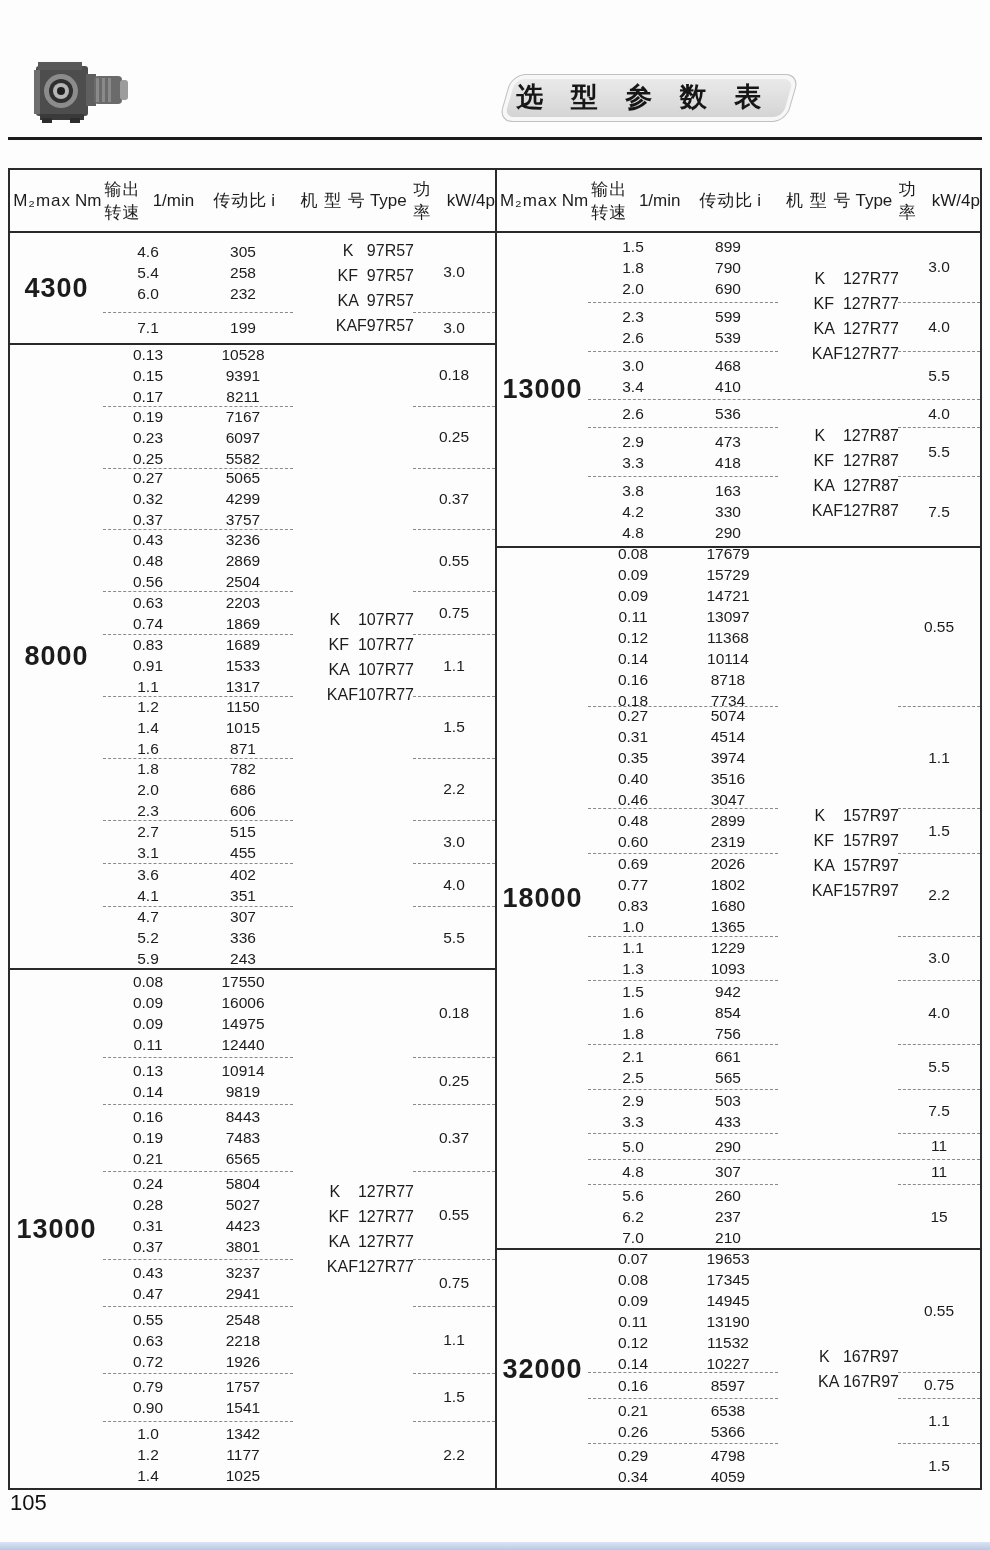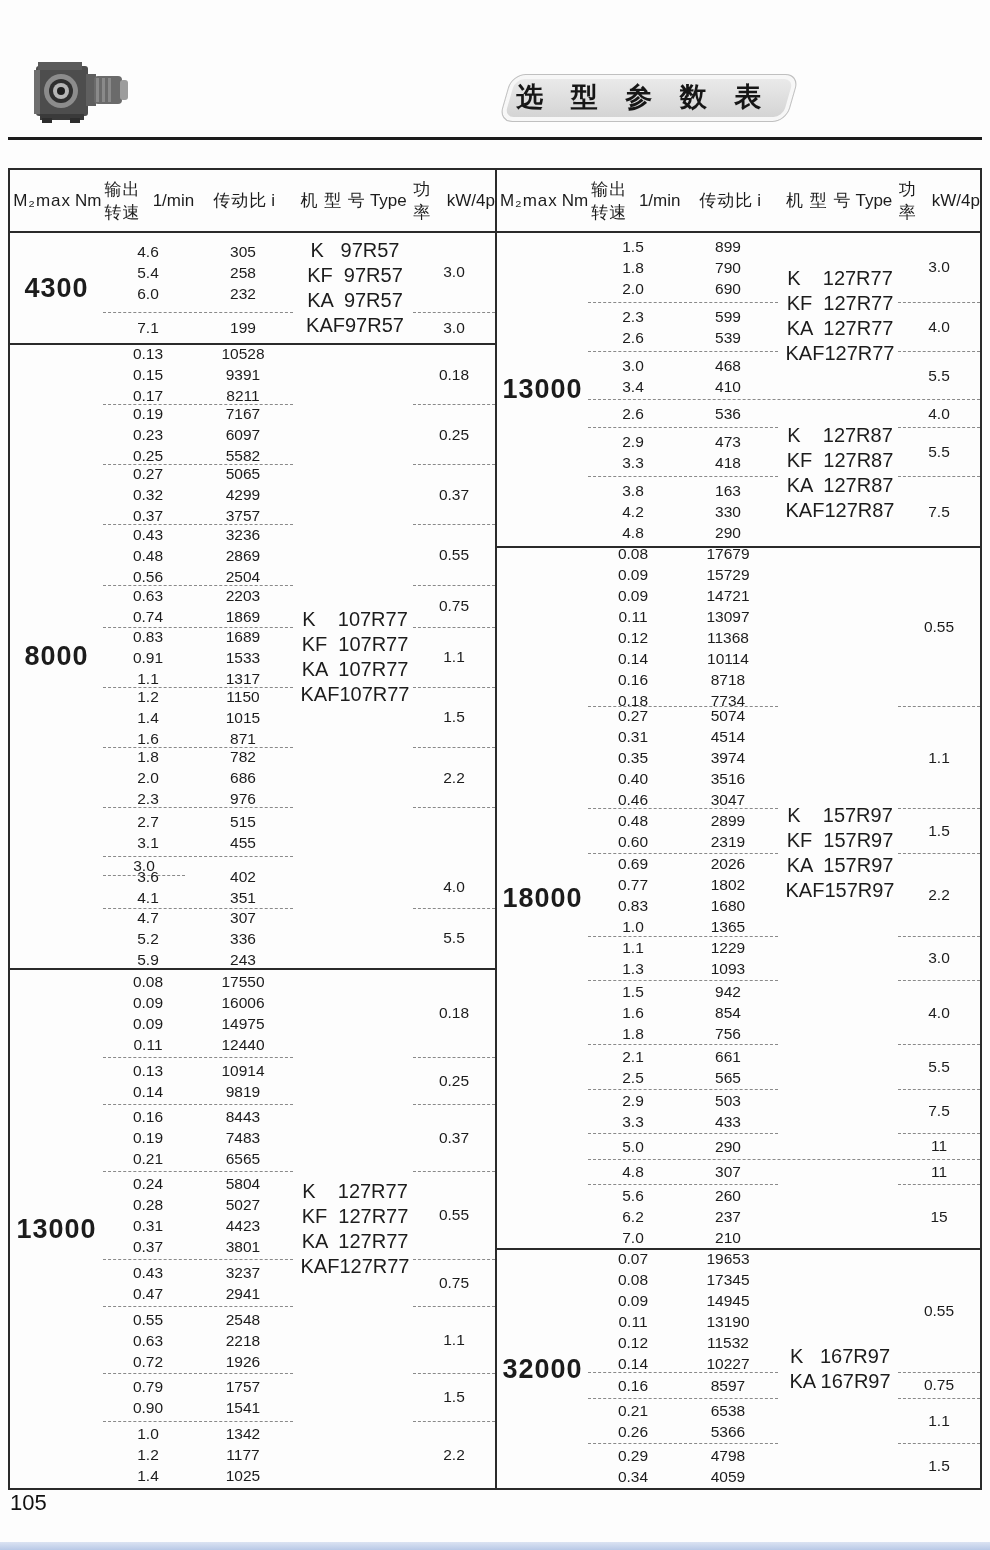--- a/index.html
+++ b/index.html
@@ -54,21 +54,21 @@
   .pgroup:not(:last-child) > .sr,
   .pgroup:not(:last-child) > .power-cell { border-bottom:1px dashed #8a8a8a; }
   .sr { width:190px; display:flex; flex-direction:column; justify-content:center; padding:3px 0; }
   .srrow { display:flex; line-height:21px; font-size:15.5px; }
   .speed { width:90px; text-align:center; }
   .ratio { width:100px; text-align:center; }
   .type-spacer { width:120px; }
   .power-cell { width:82px; display:flex; align-items:center; justify-content:center; font-size:15.5px; }
   .type-label {
     position:absolute; left:193px; top:50%; transform:translateY(-50%);
-    width:118px; font-size:20px; line-height:25px; white-space:pre; text-align:center;
+    width:118px; font-size:16px; line-height:25px; white-space:pre; text-align:right;
   }
 
   
   .page-number { position:absolute; left:10px; top:1490px; font-size:22px; color:#111; }
   .bottom-bar { position:absolute; left:0; top:1542px; width:990px; height:8px;
     background:linear-gradient(180deg,#dbe3f2,#b9c9e6); }
 </style>
 </head>
 <body>
 
@@ -301,27 +301,27 @@
                     <div class="srrow">
                       <div class="speed">1.8</div>
                       <div class="ratio">782</div>
                     </div>
                     <div class="srrow">
                       <div class="speed">2.0</div>
                       <div class="ratio">686</div>
                     </div>
                     <div class="srrow">
                       <div class="speed">2.3</div>
-                      <div class="ratio">976</div>
+                      <div class="ratio">606</div>
                     </div>
                   </div>
                   <div class="type-spacer"></div>
                   <div class="power-cell">2.2</div>
                 </div>
-                <div class="pgroup" style="flex-grow: 2; flex-direction: column;">
+                <div class="pgroup" style="flex-grow: 2;">
                   <div class="sr">
                     <div class="srrow">
                       <div class="speed">2.7</div>
                       <div class="ratio">515</div>
                     </div>
                     <div class="srrow">
                       <div class="speed">3.1</div>
                       <div class="ratio">455</div>
                     </div>
                   </div>

